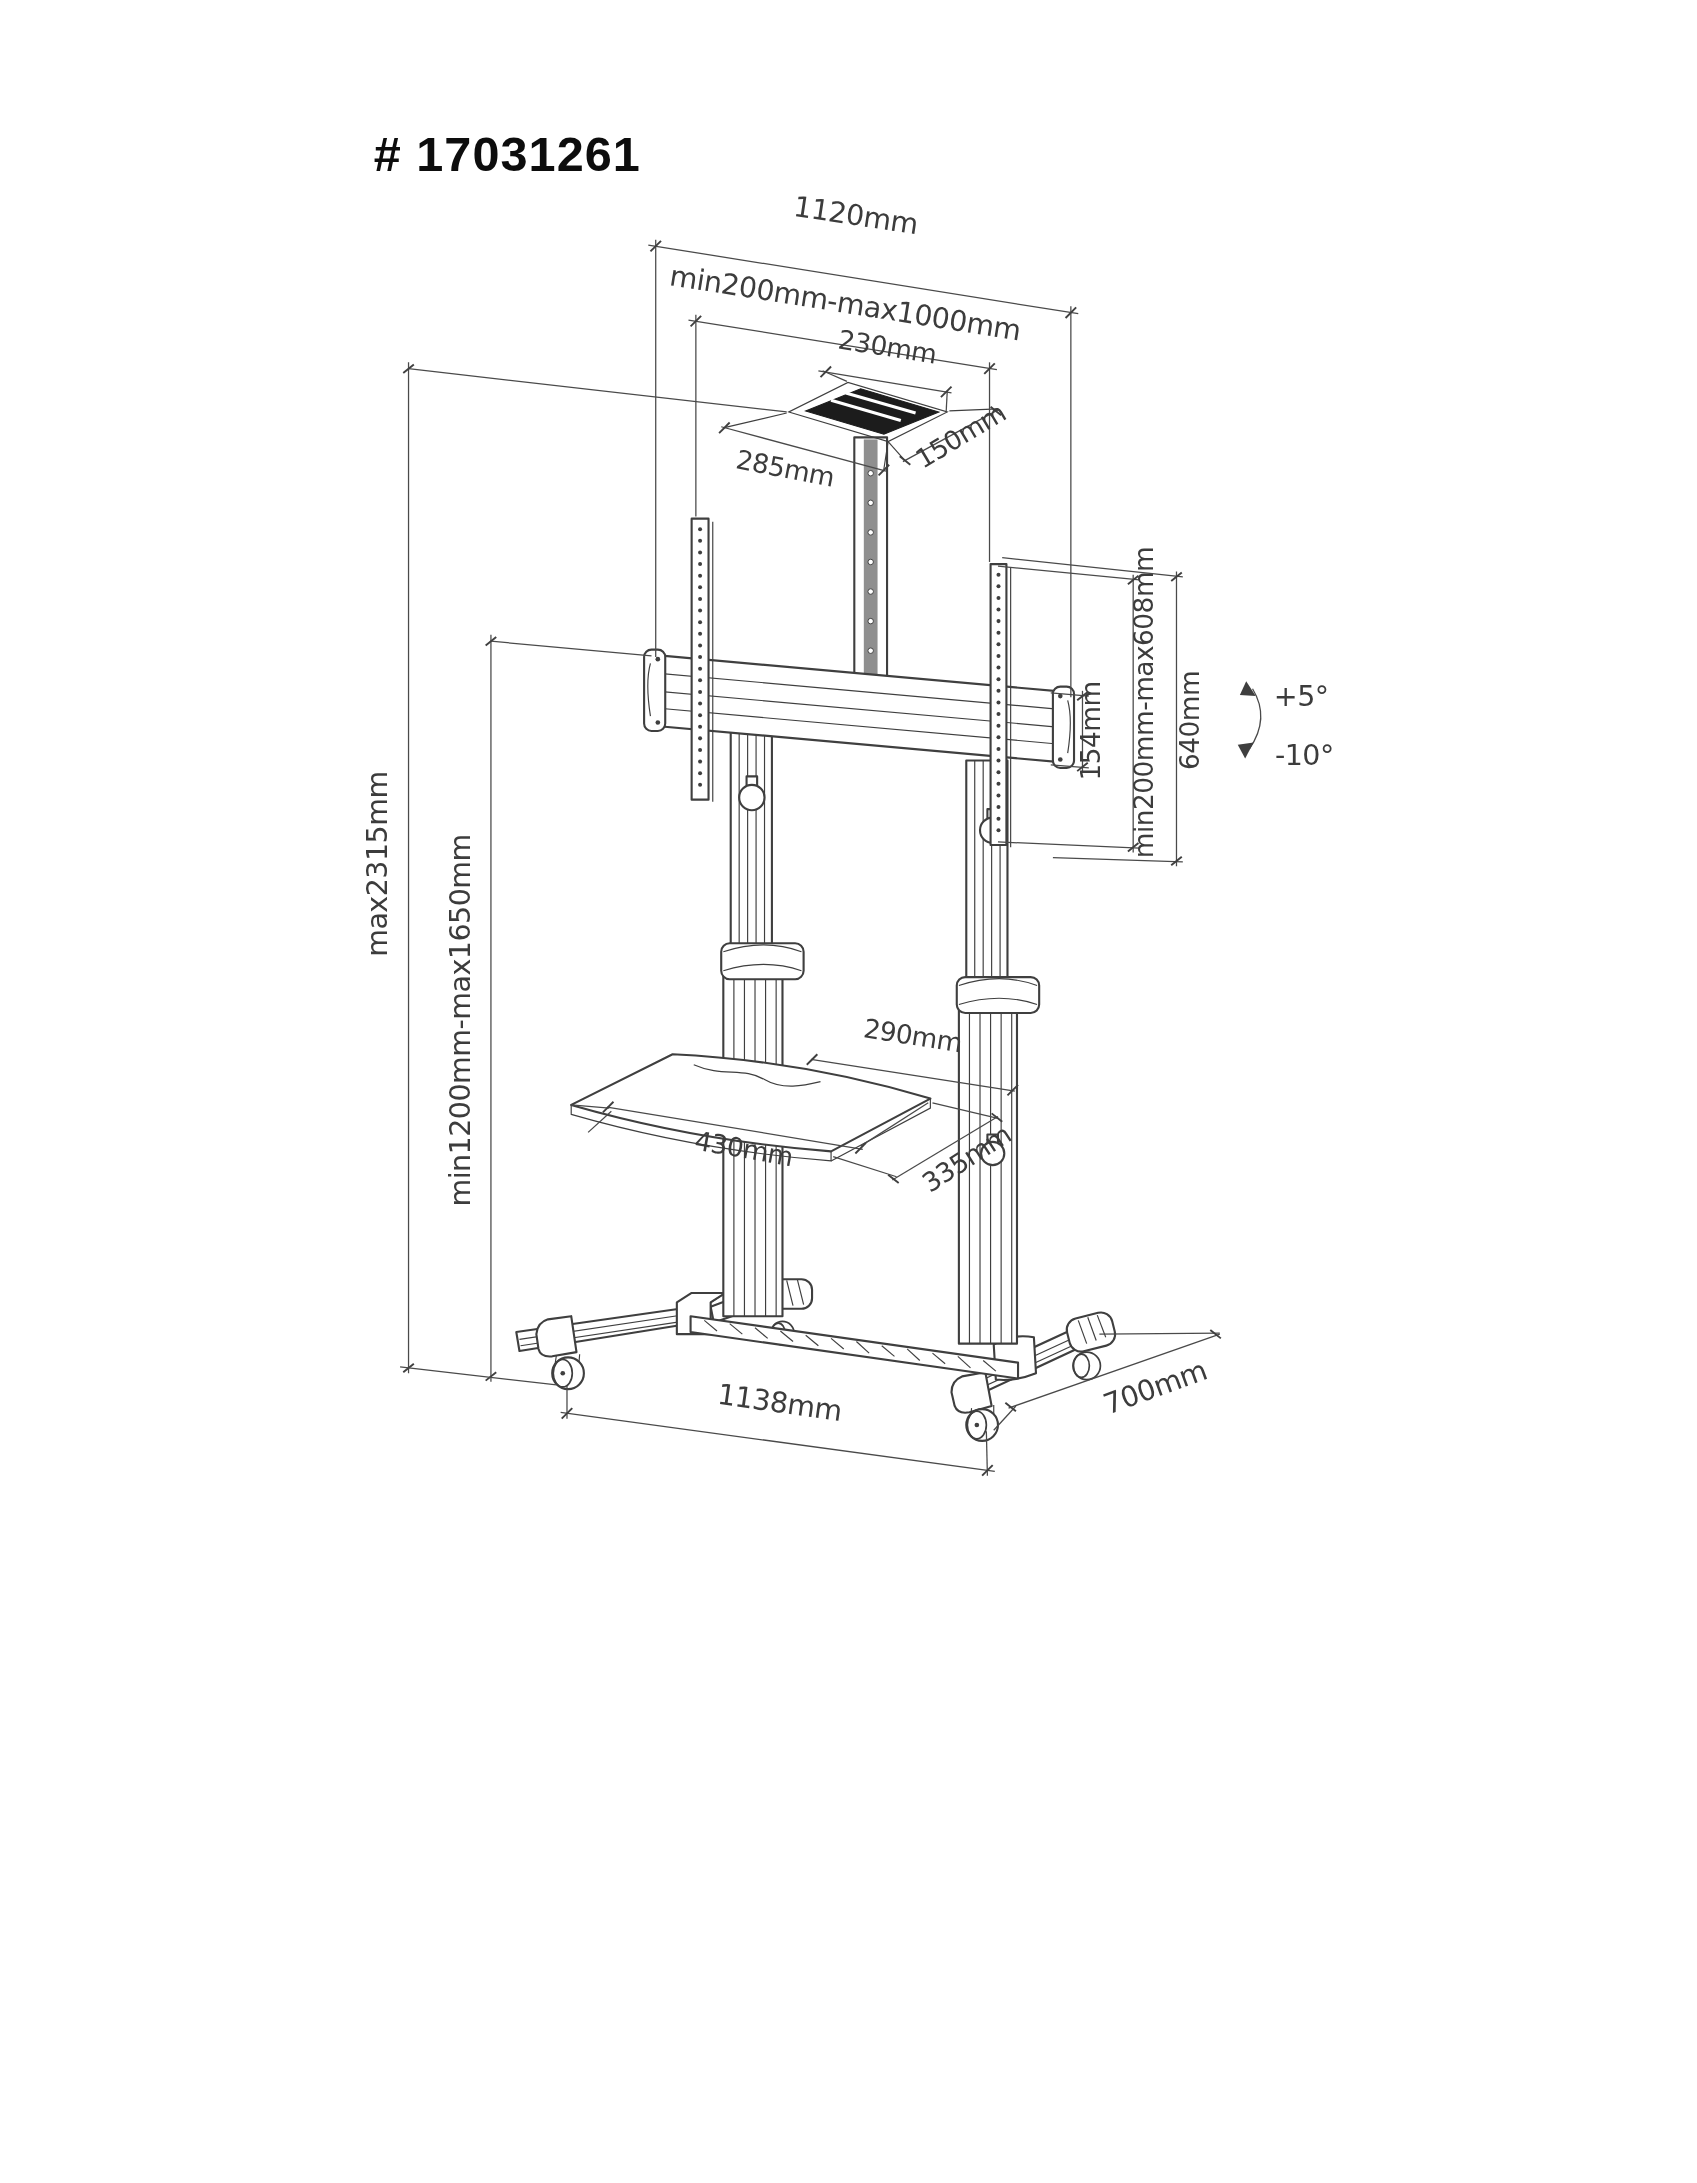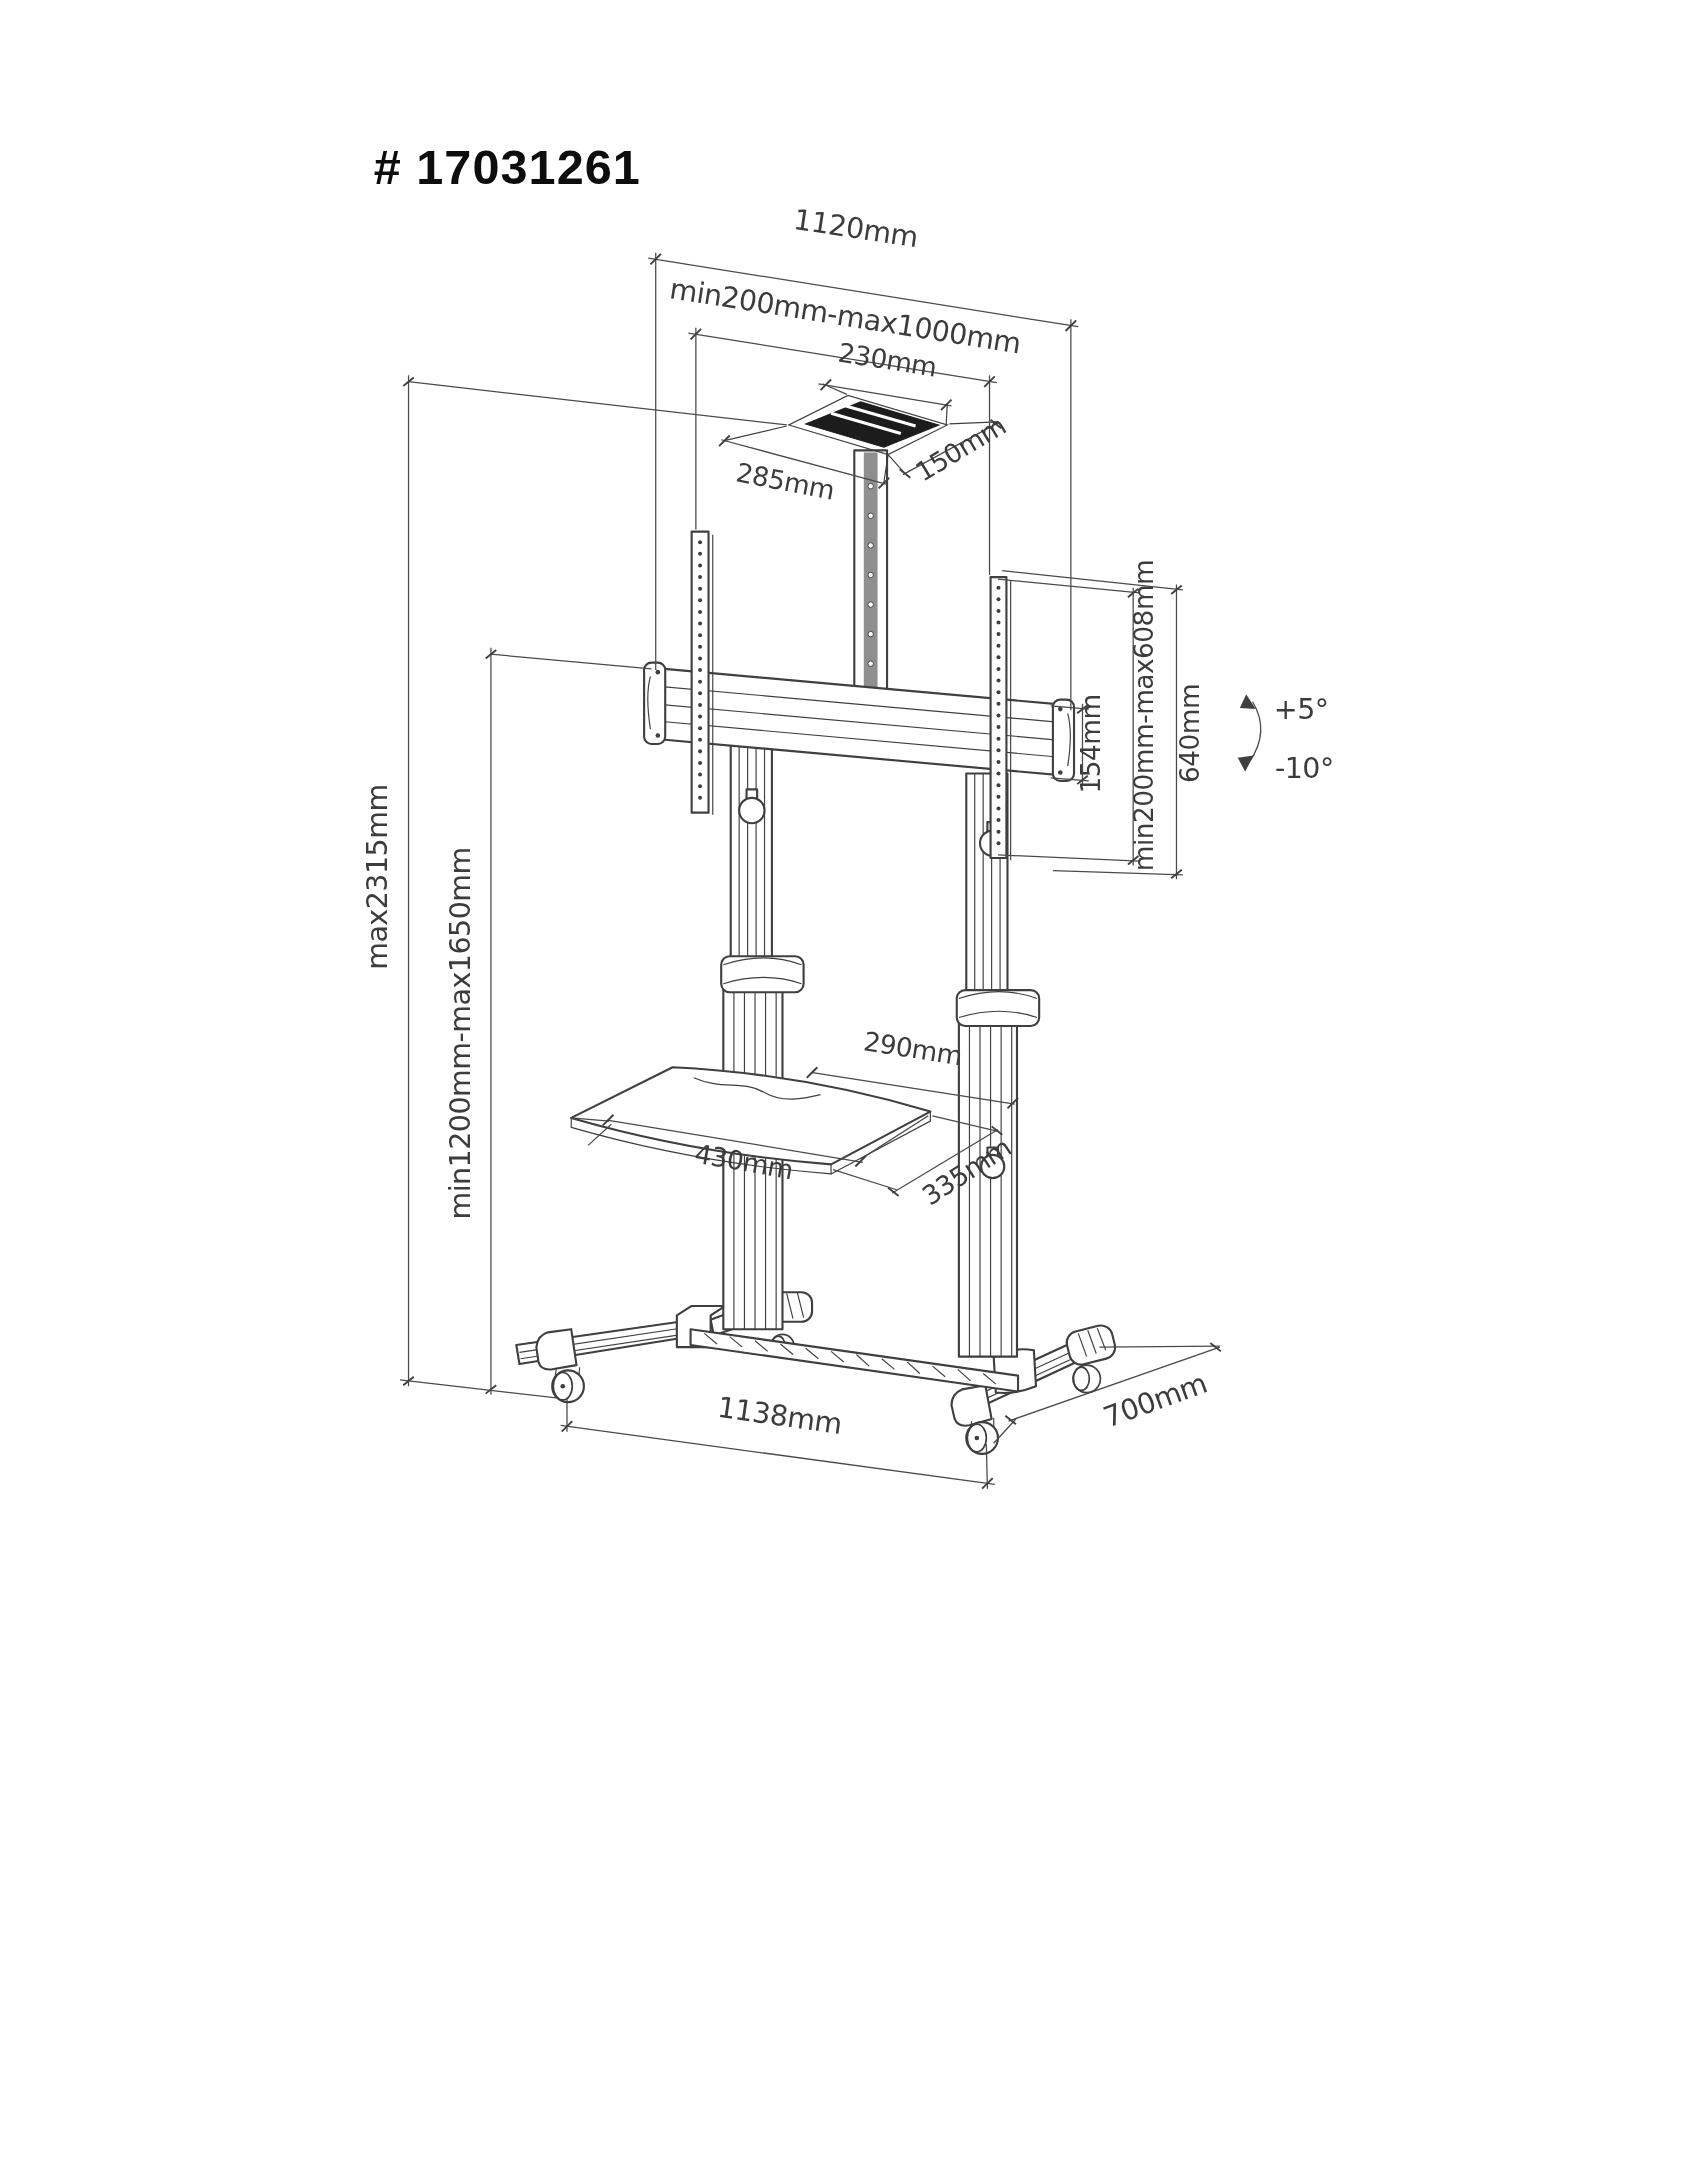--- a/index.html
+++ b/index.html
@@ -1,21 +1,20 @@
 <!DOCTYPE html>
 <html style="font-size:7px"><head>
 <meta charset="utf-8">
 <style>
   html,body{margin:0;padding:0;background:#ffffff;}
   .page{
     position:relative;
     width:1697px;height:1669px;
     background:#ffffff;
     font-family:"DejaVu Sans", sans-serif;
-    margin-top:13px;
   }
   svg{display:block;width:100%;height:100%;}
   .outline{fill:#ffffff;stroke:#3f3f3f;stroke-width:2;stroke-linejoin:round;}
   .thin{fill:none;stroke:#3f3f3f;stroke-width:1.1;}
   .struct{fill:none;stroke:#3f3f3f;stroke-width:1.6;}
   .dim{fill:none;stroke:#4a4a4a;stroke-width:1.2;}
   .tick{stroke:#3f3f3f;stroke-width:1.8;}
   .darkfill{fill:#1c1c1c;stroke:#1c1c1c;stroke-width:1;}
   .grayfill{fill:#8f8f8f;stroke:none;}
   .dot{fill:#3f3f3f;stroke:none;}

